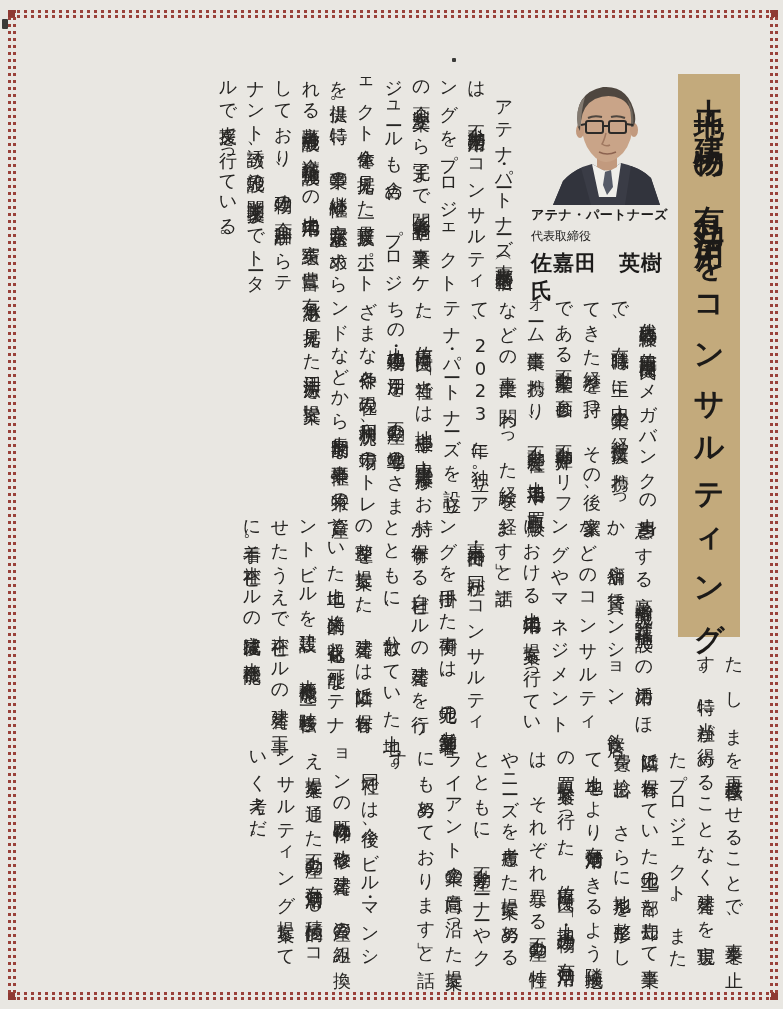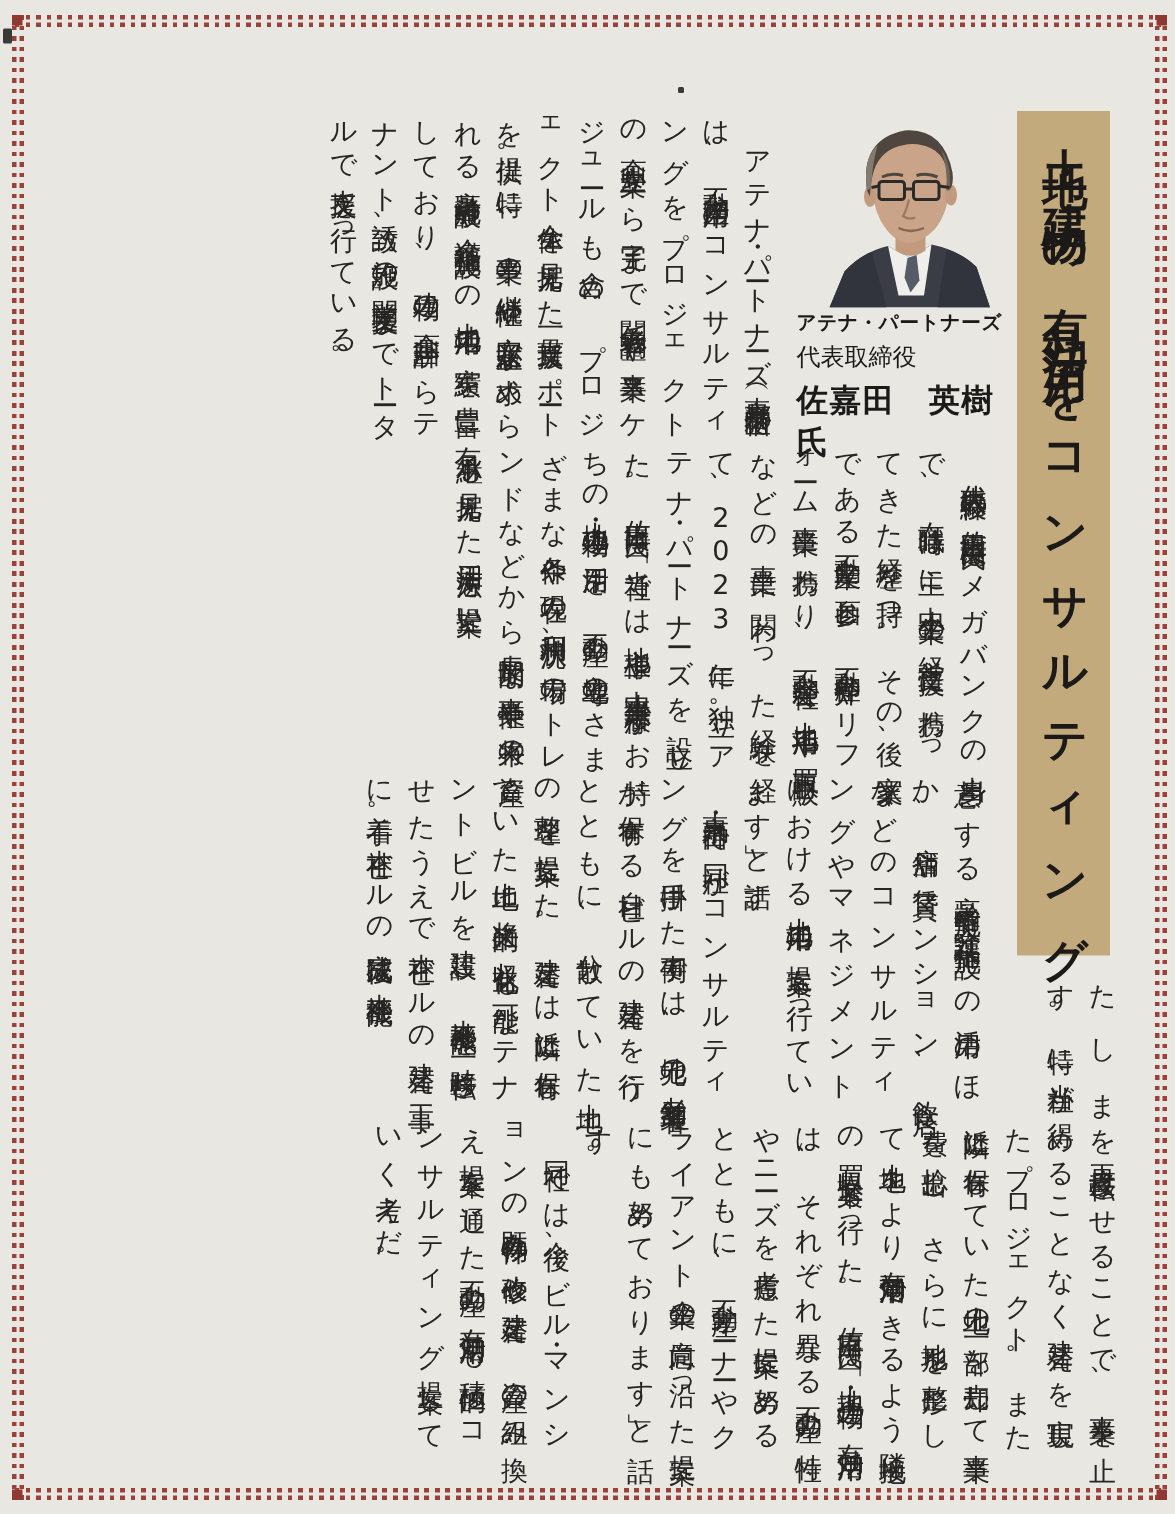--- a/index.html
+++ b/index.html
@@ -46,21 +46,21 @@
   .headline{
     position:absolute;left:678px;top:74px;width:62px;height:563px;
     writing-mode:vertical-rl;text-orientation:upright;
     font-weight:bold;font-size:30px;line-height:62px;letter-spacing:1px;
     color:#1c1a18;text-align:justify;text-align-last:justify;
   }
 
   .photo{position:absolute;left:545px;top:75px;width:125px;height:130px;}
   .caption{position:absolute;left:531px;top:206px;width:140px;color:#1c1b1a;text-align:left;}
   .cap-company{font-size:13px;font-weight:bold;letter-spacing:0.5px;}
-  .cap-role{font-size:16px;margin-top:4px;}
+  .cap-role{font-size:12px;margin-top:4px;}
   .cap-name{font-size:21px;font-weight:bold;margin-top:4px;letter-spacing:1px;}
 </style>
 </head>
 <body>
 
 <div class="paper">
 
   <div class="stitch stitch-h" style="left:10px;top:10px;width:764px;height:8px;"></div>
   <div class="stitch stitch-h" style="left:10px;top:992px;width:764px;height:8px;"></div>
   <div class="stitch stitch-v" style="left:8px;top:10px;width:8px;height:990px;"></div>

